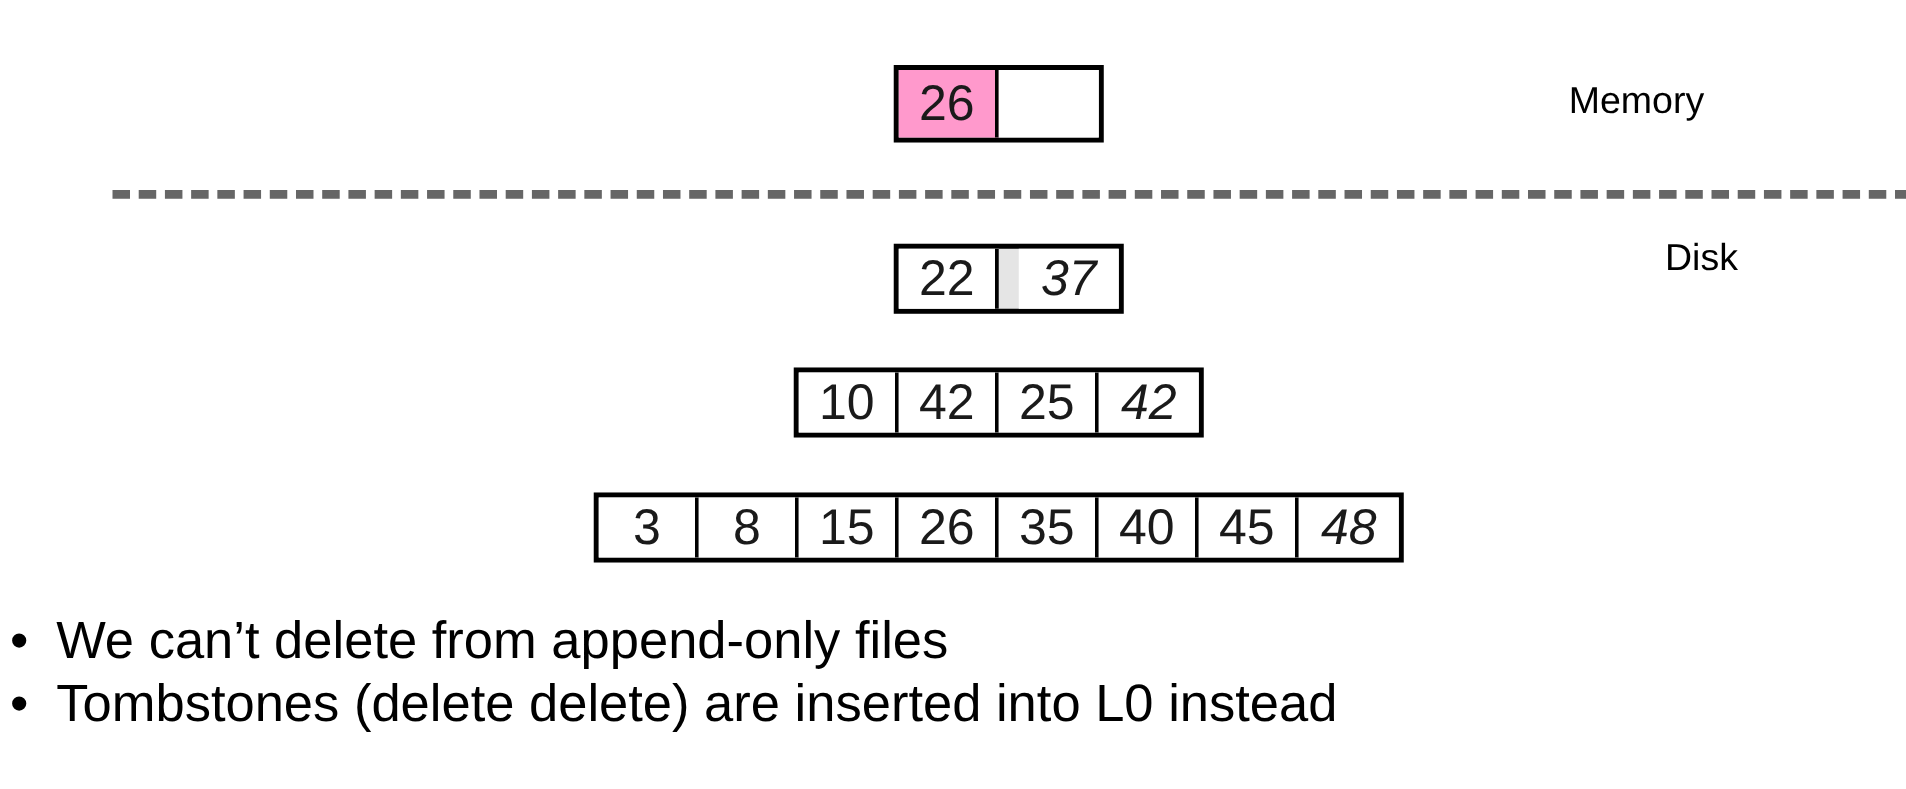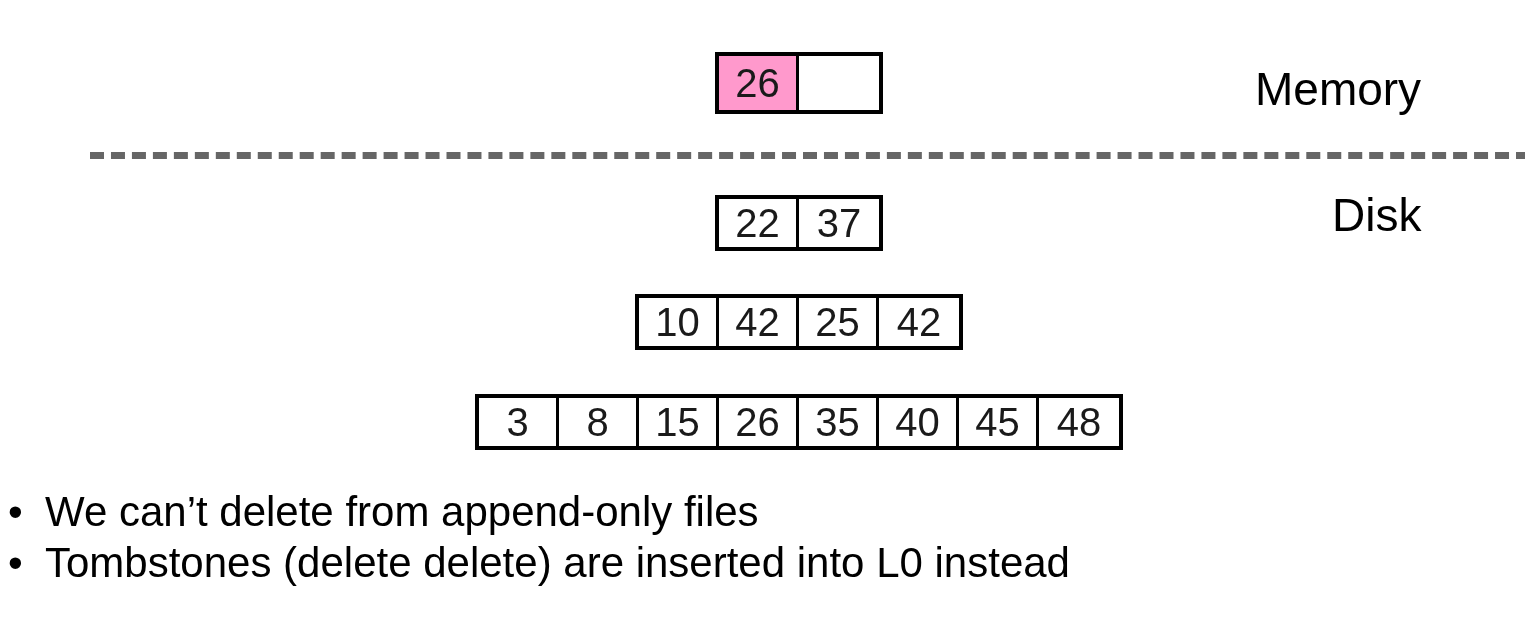--- a/index.html
+++ b/index.html
@@ -42,48 +42,49 @@
     align-items: center;
     justify-content: center;
     font-size: 40px;
     line-height: 1;
     color: #1a1a1a;
     font-family: "Liberation Sans", sans-serif;
     background: #ffffff;
   }
   .cell:last-child {
     border-right: none;
+    font-style: italic;
   }
   .cell.highlight {
     background: #FF99CC;
   }
   .cell.empty {
     color: transparent;
   }
 
   
   #row-memtable { left: 715px; top: 52px;  height: 62px; }
-  #row-l0       { left: 715px; top: 195px; height: 56px; }
+  #row-l0       { left: 715px; top: 195px; height: 56px; gap: 16px; }
   #row-l1       { left: 635px; top: 294px; height: 56px; justify-content: space-between; }
   #row-l2       { left: 475px; top: 394px; height: 56px; }
 
   
   #memory-disk-divider {
     position: absolute;
     left: 90px;
     top: 152px;
     width: 1440px;
     height: 0;
     border-top: 7px dashed #666666;
   }
 
   
   .side-label {
     position: absolute;
-    font-size: 46px;
+    font-size: 30px;
     line-height: 1;
     color: #000000;
     white-space: nowrap;
     font-family: "Liberation Sans", sans-serif;
   }
   #label-memory { left: 1255px; top: 66px; }
   #label-disk   { left: 1332px; top: 192px; }
 
   
   #bullet-list {

